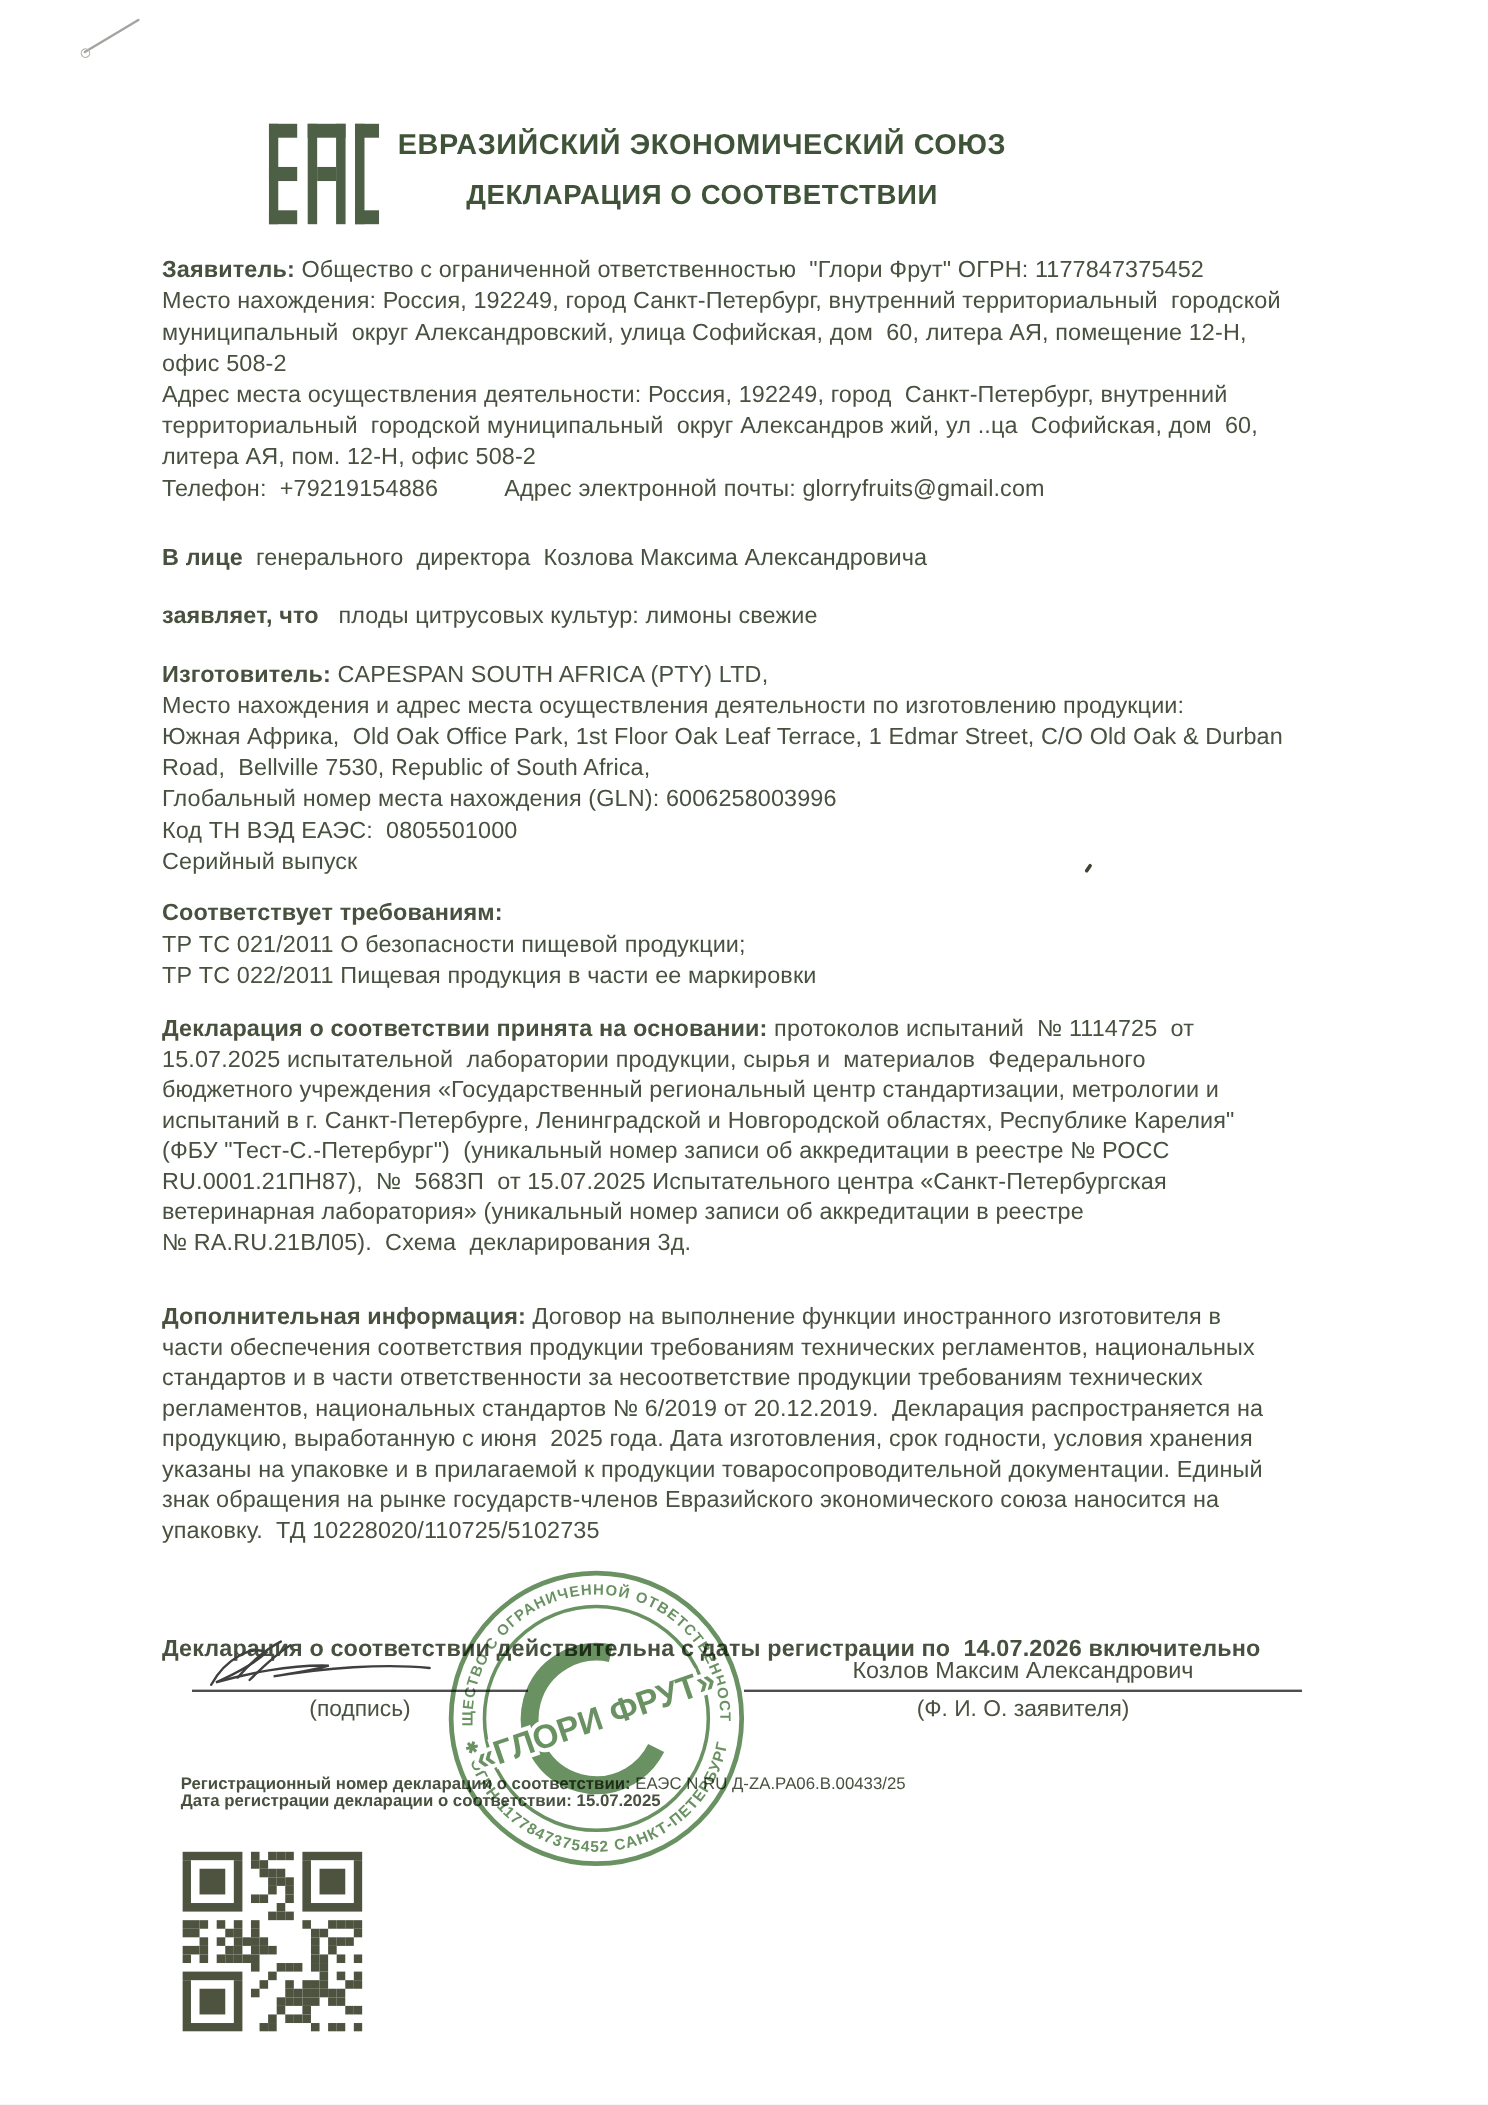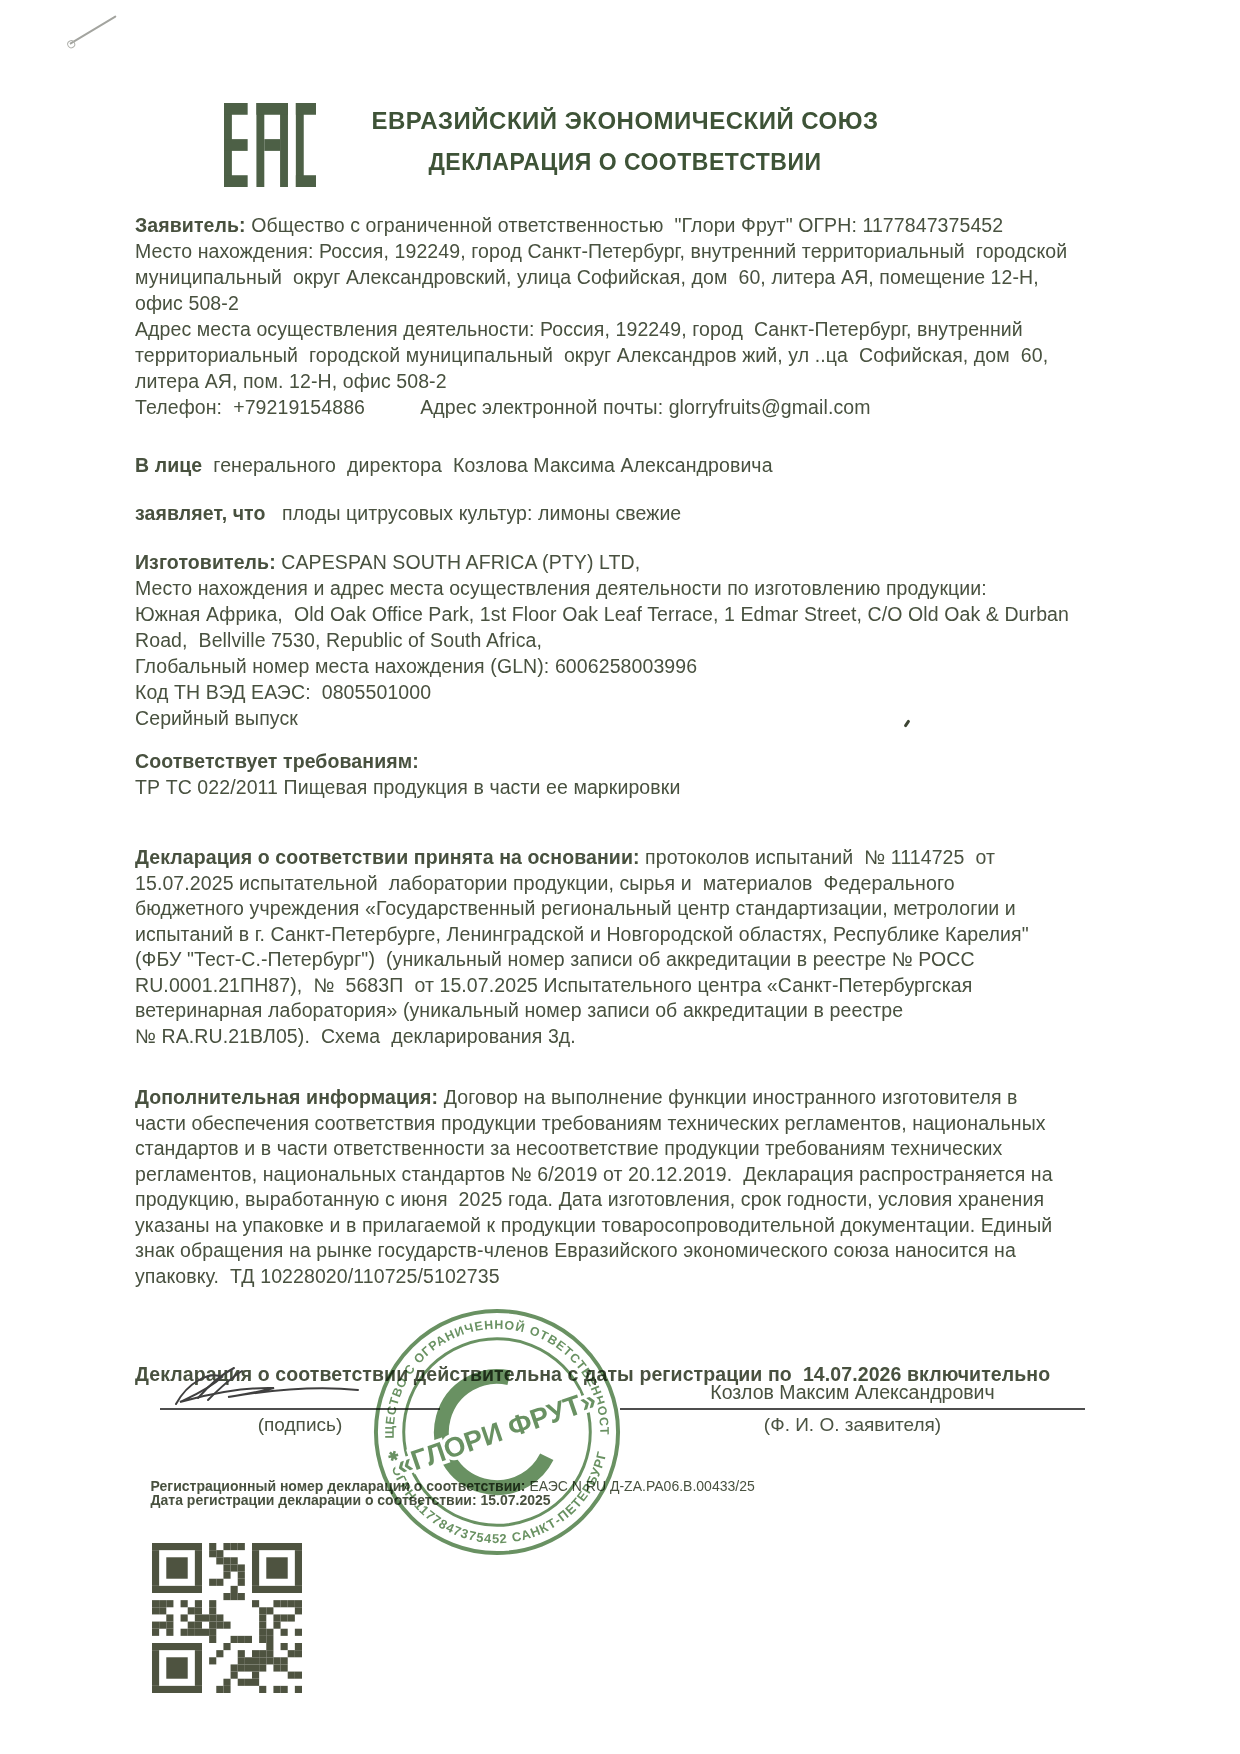--- a/index.html
+++ b/index.html
@@ -11,21 +11,21 @@
   }
   
   .scratch{position:absolute;left:66px;top:29px;width:54px;height:2px;
     background:#a3a49f;transform:rotate(-31deg);border-radius:2px;}
   .scratch:after{content:"";position:absolute;left:-3px;top:-2px;width:6px;height:6px;
     border:1px solid #b0b1ac;border-radius:50%;background:transparent;}
   
   .eac{position:absolute;left:224px;top:103px;width:92px;height:84px;}
   
   .title{position:absolute;left:280px;width:610px;text-align:center;
-    font-weight:bold;color:#3e5337;letter-spacing:.5px;white-space:pre;margin-left:40px;}
+    font-weight:bold;color:#3e5337;letter-spacing:.5px;white-space:pre;}
   .title1{top:107px;font-size:24px;}
   .title2{top:149px;font-size:23px;}
   
   .para{position:absolute;left:135px;white-space:pre;font-size:19.5px;
     line-height:26px;color:#48513f;letter-spacing:.1px;}
   .para b{font-weight:bold;}
   .para-applicant{top:212px;}
   .para-representative{top:452px;}
   .para-declares-that{top:500px;}
   .para-manufacturer{top:549px;}
@@ -82,21 +82,21 @@
   </svg>
 
   <div class="title title1">ЕВРАЗИЙСКИЙ ЭКОНОМИЧЕСКИЙ СОЮЗ</div>
   <div class="title title2">ДЕКЛАРАЦИЯ О СООТВЕТСТВИИ</div>
 
   <div id="doc-body">
       <div class="para para-applicant"><div class="line"><b>Заявитель:</b> Общество с ограниченной ответственностью  "Глори Фрут" ОГРН: 1177847375452</div><div class="line">Место нахождения: Россия, 192249, город Санкт-Петербург, внутренний территориальный  городской</div><div class="line">муниципальный  округ Александровский, улица Софийская, дом  60, литера АЯ, помещение 12-Н,</div><div class="line">офис 508-2</div><div class="line">Адрес места осуществления деятельности: Россия, 192249, город  Санкт-Петербург, внутренний</div><div class="line">территориальный  городской муниципальный  округ Александров жий, ул ..ца  Софийская, дом  60,</div><div class="line">литера АЯ, пом. 12-Н, офис 508-2</div><div class="line">Телефон:  +79219154886          Адрес электронной почты: glorryfruits@gmail.com</div></div>
       <div class="para para-representative"><div class="line"><b>В лице</b>  генерального  директора  Козлова Максима Александровича</div></div>
       <div class="para para-declares-that"><div class="line"><b>заявляет, что</b>   плоды цитрусовых культур: лимоны свежие</div></div>
       <div class="para para-manufacturer"><div class="line"><b>Изготовитель:</b> CAPESPAN SOUTH AFRICA (PTY) LTD,</div><div class="line">Место нахождения и адрес места осуществления деятельности по изготовлению продукции:</div><div class="line">Южная Африка,  Old Oak Office Park, 1st Floor Oak Leaf Terrace, 1 Edmar Street, C/O Old Oak &amp; Durban</div><div class="line">Road,  Bellville 7530, Republic of South Africa,</div><div class="line">Глобальный номер места нахождения (GLN): 6006258003996</div><div class="line">Код ТН ВЭД ЕАЭС:  0805501000</div><div class="line">Серийный выпуск</div></div>
-      <div class="para para-complies-with"><div class="line"><b>Соответствует требованиям:</b></div><div class="line">ТР ТС 022/2011 Пищевая продукция в части ее маркировки</div></div>
+      <div class="para para-complies-with"><div class="line"><b>Соответствует требованиям:</b></div><div class="line">ТР ТС 021/2011 О безопасности пищевой продукции;</div><div class="line">ТР ТС 022/2011 Пищевая продукция в части ее маркировки</div></div>
       <div class="para para-basis"><div class="line"><b>Декларация о соответствии принята на основании:</b> протоколов испытаний  № 1114725  от</div><div class="line">15.07.2025 испытательной  лаборатории продукции, сырья и  материалов  Федерального</div><div class="line">бюджетного учреждения «Государственный региональный центр стандартизации, метрологии и</div><div class="line">испытаний в г. Санкт-Петербурге, Ленинградской и Новгородской областях, Республике Карелия"</div><div class="line">(ФБУ "Тест-С.-Петербург")  (уникальный номер записи об аккредитации в реестре № РОСС</div><div class="line">RU.0001.21ПН87),  №  5683П  от 15.07.2025 Испытательного центра «Санкт-Петербургская</div><div class="line">ветеринарная лаборатория» (уникальный номер записи об аккредитации в реестре</div><div class="line">№ RA.RU.21ВЛ05).  Схема  декларирования 3д.</div></div>
       <div class="para para-additional-info"><div class="line"><b>Дополнительная информация:</b> Договор на выполнение функции иностранного изготовителя в</div><div class="line">части обеспечения соответствия продукции требованиям технических регламентов, национальных</div><div class="line">стандартов и в части ответственности за несоответствие продукции требованиям технических</div><div class="line">регламентов, национальных стандартов № 6/2019 от 20.12.2019.  Декларация распространяется на</div><div class="line">продукцию, выработанную с июня  2025 года. Дата изготовления, срок годности, условия хранения</div><div class="line">указаны на упаковке и в прилагаемой к продукции товаросопроводительной документации. Единый</div><div class="line">знак обращения на рынке государств-членов Евразийского экономического союза наносится на</div><div class="line">упаковку.  ТД 10228020/110725/5102735</div></div>
       <div class="para para-validity"><div class="line"><b>Декларация о соответствии действительна с даты регистрации по  14.07.2026 включительно</b></div></div>
     </div>
 
   <div class="speck"></div>
 
   <svg class="signature" viewBox="0 0 210 50">
     <g fill="none" stroke="#3f3f3f" stroke-width="2" stroke-linecap="round">
       <path d="M 8,40 C 20,18 42,7 54,13 C 40,26 20,34 12,38 C 36,31 74,23 106,24 C 92,28 72,31 60,33 C 102,26 152,22 190,26"></path>

